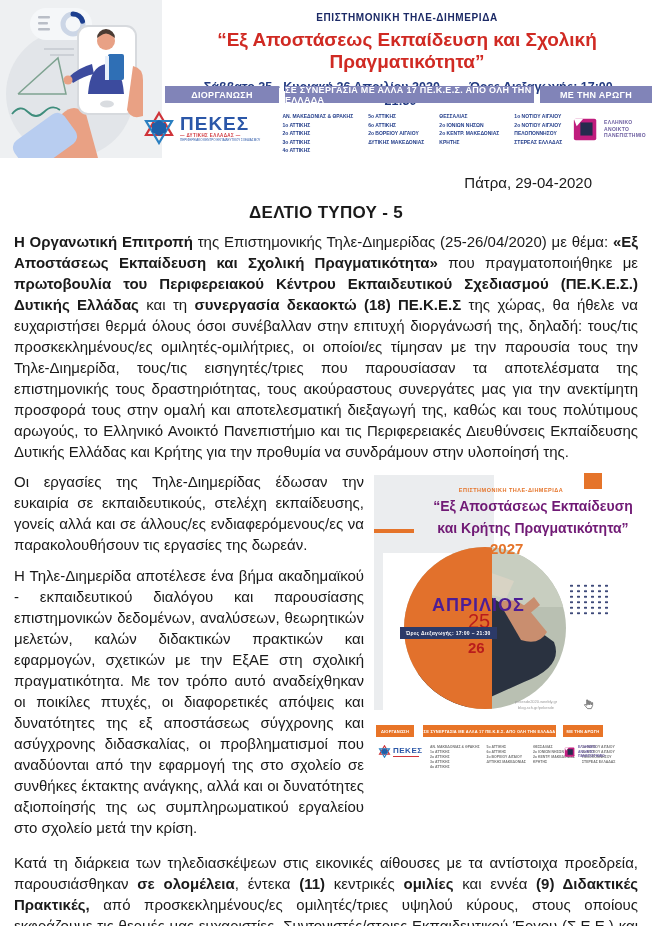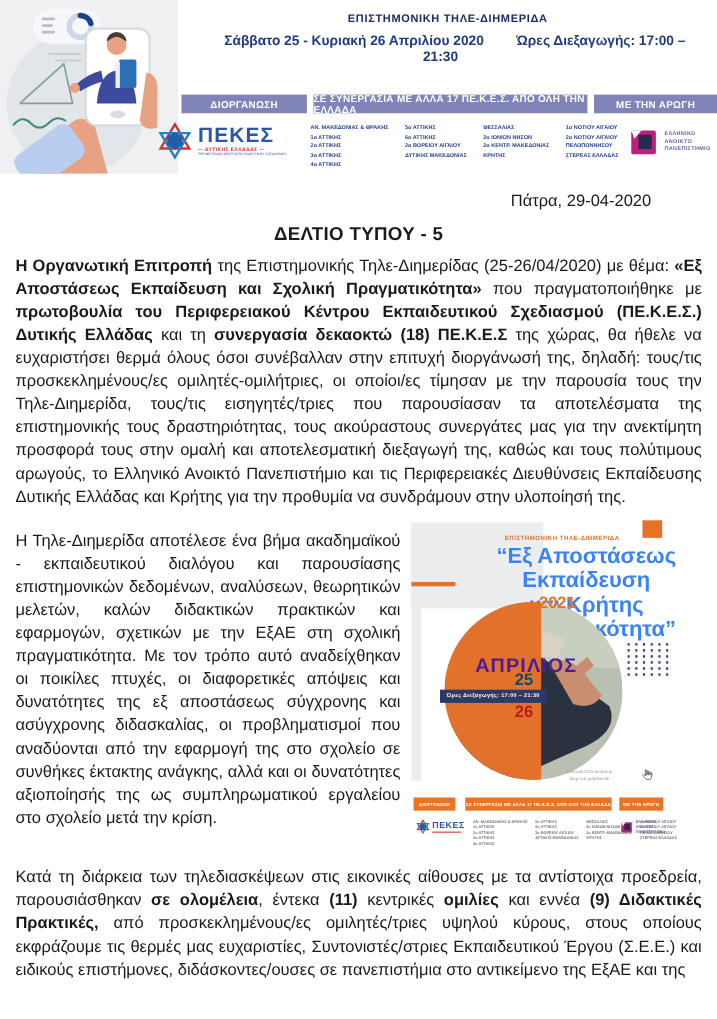--- a/index.html
+++ b/index.html
@@ -41,29 +41,29 @@
   .bottom-para { margin-top:14px; }
   
   .poster { position:relative; width:274px; height:302px; margin-left:10px; background:#fff; }
   .poster .gray-top { position:absolute; left:0; top:4px; width:120px; height:78px; background:#ebedef; }
   .poster .gray-strip { position:absolute; left:0; top:4px; width:9px; height:235px; background:#ebedef; }
   .poster .orange-square { position:absolute; left:210px; top:2px; width:18px; height:16px; background:#e5742a; }
   .poster .orange-dash { position:absolute; left:0; top:58px; width:40px; height:4px; background:#e5742a; z-index:3; }
   .poster-kicker { position:absolute; left:0; top:16px; width:100%; text-align:center;
                    font-size:5.5px; font-weight:bold; color:#e5742a; letter-spacing:.5px; z-index:2; }
   .poster-title { position:absolute; left:0; top:24px; width:100%; text-align:center;
-                  font-size:20px; font-weight:bold; color:#3b82f6; line-height:22px; z-index:2;padding-left:44px; }
+                  font-size:14px; font-weight:bold; color:#701a75; line-height:22px; z-index:2;padding-left:44px; }
   .poster-year { position:absolute; left:116px; top:69px; font-size:15px; font-weight:bold; color:#e5742a; z-index:4; }
   .poster-circle { position:absolute; left:30px; top:76px; width:162px; height:162px; border-radius:50%;
                    overflow:hidden; z-index:2; }
   .poster-circle svg { display:block; }
   .circle-orange { position:absolute; left:0; top:0; bottom:0; width:88px; background:#e2712c; }
   .poster-month { position:absolute; left:58px; top:124px; font-size:18px; font-weight:bold; color:#4c1d95;
                   letter-spacing:1px; z-index:5; }
-  .poster-d25 { position:absolute; left:94px; top:139px; font-size:15px; font-weight:bold; color:#0c4a6e; z-index:5; }
+  .poster-d25 { position:absolute; left:94px; top:139px; font-size:20px; font-weight:normal; color:#b91c1c; z-index:5; }
   .poster-badge { position:absolute; left:26px; top:156px; background:#2c3a68; color:#fff;
                   font-size:5px; font-weight:bold; padding:3px 6px; letter-spacing:.3px; z-index:5; }
   .poster-d26 { position:absolute; left:94px; top:168px; font-size:15px; font-weight:bold; color:#b91c1c; z-index:5; }
   .poster-dots { position:absolute; left:194px; top:112px; width:42px; height:32px; z-index:1;
                  background-image:radial-gradient(circle, #3e4a7a 1.1px, transparent 1.4px);
                  background-size:7px 5.5px; }
   .poster-caption { position:absolute; left:116px; top:228px; width:92px; text-align:center;
                     font-size:4px; color:#9b9b9b; line-height:6px; z-index:3; }
   .hand-icon { position:absolute; right:-12px; top:0; }
   .poster-bars { position:absolute; left:0; top:254px; width:100%; height:12px; }
@@ -110,20 +110,21 @@
         <path d="M92 64 q-14 4 -23 13 l4 6 q11 -7 21 -9 z" fill="#3c4b9e"></path>
         <circle cx="68" cy="80" r="4.5" fill="#e8a185"></circle>
         <rect x="108" y="54" width="16" height="26" rx="2" fill="#2f6fb5"></rect>
         <rect x="105" y="56" width="4" height="24" fill="#e8f0fa"></rect>
         <path d="M133 66 q10 2 10 14 l0 36 q-12 4 -16 -6 z" fill="#e9a184"></path>
       </svg>
     </div>
 
     <div class="banner-head">
       <div class="banner-kicker">ΕΠΙΣΤΗΜΟΝΙΚΗ ΤΗΛΕ-ΔΙΗΜΕΡΙΔΑ</div>
+      <div class="banner-title">“Εξ Αποστάσεως Εκπαίδευση και Σχολική Πραγματικότητα”</div>
       <div class="banner-dates">
         <span>Σάββατο 25 - Κυριακή 26 Απριλίου 2020</span>
         <span>Ώρες Διεξαγωγής: 17:00 – 21:30</span>
       </div>
     </div>
 
     <div class="banner-bar">
       <div class="bar-seg s1">ΔΙΟΡΓΑΝΩΣΗ</div>
       <div class="bar-seg s2">ΣΕ ΣΥΝΕΡΓΑΣΙΑ ΜΕ ΑΛΛΑ 17 ΠΕ.Κ.Ε.Σ. ΑΠΟ ΟΛΗ ΤΗΝ ΕΛΛΑΔΑ</div>
       <div class="bar-seg s3">ΜΕ ΤΗΝ ΑΡΩΓΗ</div>
@@ -184,34 +185,35 @@
     </div>
   </div>
 
   <div class="date-line">Πάτρα, 29-04-2020</div>
   <div class="headline">ΔΕΛΤΙΟ ΤΥΠΟΥ  -  5</div>
 
   <div class="para"><b>Η Οργανωτική Επιτροπή</b> της Επιστημονικής Τηλε-Διημερίδας (25-26/04/2020) με θέμα: <b>«Εξ Αποστάσεως Εκπαίδευση και Σχολική Πραγματικότητα»</b> που πραγματοποιήθηκε με <b>πρωτοβουλία του Περιφερειακού Κέντρου Εκπαιδευτικού Σχεδιασμού (ΠΕ.Κ.Ε.Σ.) Δυτικής Ελλάδας</b> και τη <b>συνεργασία δεκαοκτώ (18) ΠΕ.Κ.Ε.Σ</b> της χώρας, θα ήθελε να ευχαριστήσει θερμά όλους όσοι συνέβαλλαν στην επιτυχή διοργάνωσή της, δηλαδή: τους/τις προσκεκλημένους/ες ομιλητές-ομιλήτριες, οι οποίοι/ες τίμησαν με την παρουσία τους την Τηλε-Διημερίδα, τους/τις εισηγητές/τριες που παρουσίασαν τα αποτελέσματα της επιστημονικής τους δραστηριότητας, τους ακούραστους συνεργάτες μας για την ανεκτίμητη προσφορά τους στην ομαλή και αποτελεσματική διεξαγωγή της, καθώς και τους πολύτιμους αρωγούς, το Ελληνικό Ανοικτό Πανεπιστήμιο και τις Περιφερειακές Διευθύνσεις Εκπαίδευσης Δυτικής Ελλάδας και Κρήτης για την προθυμία να συνδράμουν στην υλοποίησή της.</div>
 
   <div class="cols">
     <div class="leftcol">
+      <div class="p2">Οι εργασίες της Τηλε-Διημερίδας έδωσαν την ευκαιρία σε εκπαιδευτικούς, στελέχη εκπαίδευσης, γονείς αλλά και σε άλλους/ες ενδιαφερόμενους/ες να παρακολουθήσουν τις εργασίες της δωρεάν.</div>
       <div class="p3">Η Τηλε-Διημερίδα αποτέλεσε ένα βήμα ακαδημαϊκού - εκπαιδευτικού διαλόγου και παρουσίασης επιστημονικών δεδομένων, αναλύσεων, θεωρητικών μελετών, καλών διδακτικών πρακτικών και εφαρμογών, σχετικών με την ΕξΑΕ στη σχολική πραγματικότητα. Με τον τρόπο αυτό αναδείχθηκαν οι ποικίλες πτυχές, οι διαφορετικές απόψεις και δυνατότητες της εξ αποστάσεως σύγχρονης και ασύγχρονης διδασκαλίας, οι προβληματισμοί που αναδύονται από την εφαρμογή της στο σχολείο σε συνθήκες έκτακτης ανάγκης, αλλά και οι δυνατότητες αξιοποίησής της ως συμπληρωματικού εργαλείου στο σχολείο μετά την κρίση.</div>
     </div>
 
     <div class="poster">
       <div class="gray-top"></div>
       <div class="gray-strip"></div>
       <div class="orange-square"></div>
       <div class="orange-dash"></div>
       <div class="poster-kicker">ΕΠΙΣΤΗΜΟΝΙΚΗ ΤΗΛΕ-ΔΙΗΜΕΡΙΔΑ</div>
       <div class="poster-title">
         <div>“Εξ Αποστάσεως Εκπαίδευση</div>
         <div>και Κρήτης Πραγματικότητα”</div>
       </div>
-      <div class="poster-year">2021</div>
+      <div class="poster-year">2027</div>
 
       <div class="poster-circle">
         <svg width="162" height="162" viewBox="0 0 162 162">
           <rect width="162" height="162" fill="#b9c0b2"></rect>
           <rect x="80" y="0" width="82" height="60" fill="#c8cec0"></rect>
           <path d="M0 162 L40 60 Q60 30 95 55 L150 95 Q160 120 120 135 L60 162 Z" fill="#2a3240"></path>
           <path d="M95 55 q18 -6 30 8 l18 22 q-8 14 -26 8 z" fill="#c98e6f"></path>
           <path d="M70 20 l40 14 -8 18 -40 -12 z" fill="#d8d3c4"></path>
           <path d="M118 60 l12 -10 6 8 -12 10 z" fill="#c98e6f"></path>
         </svg>

